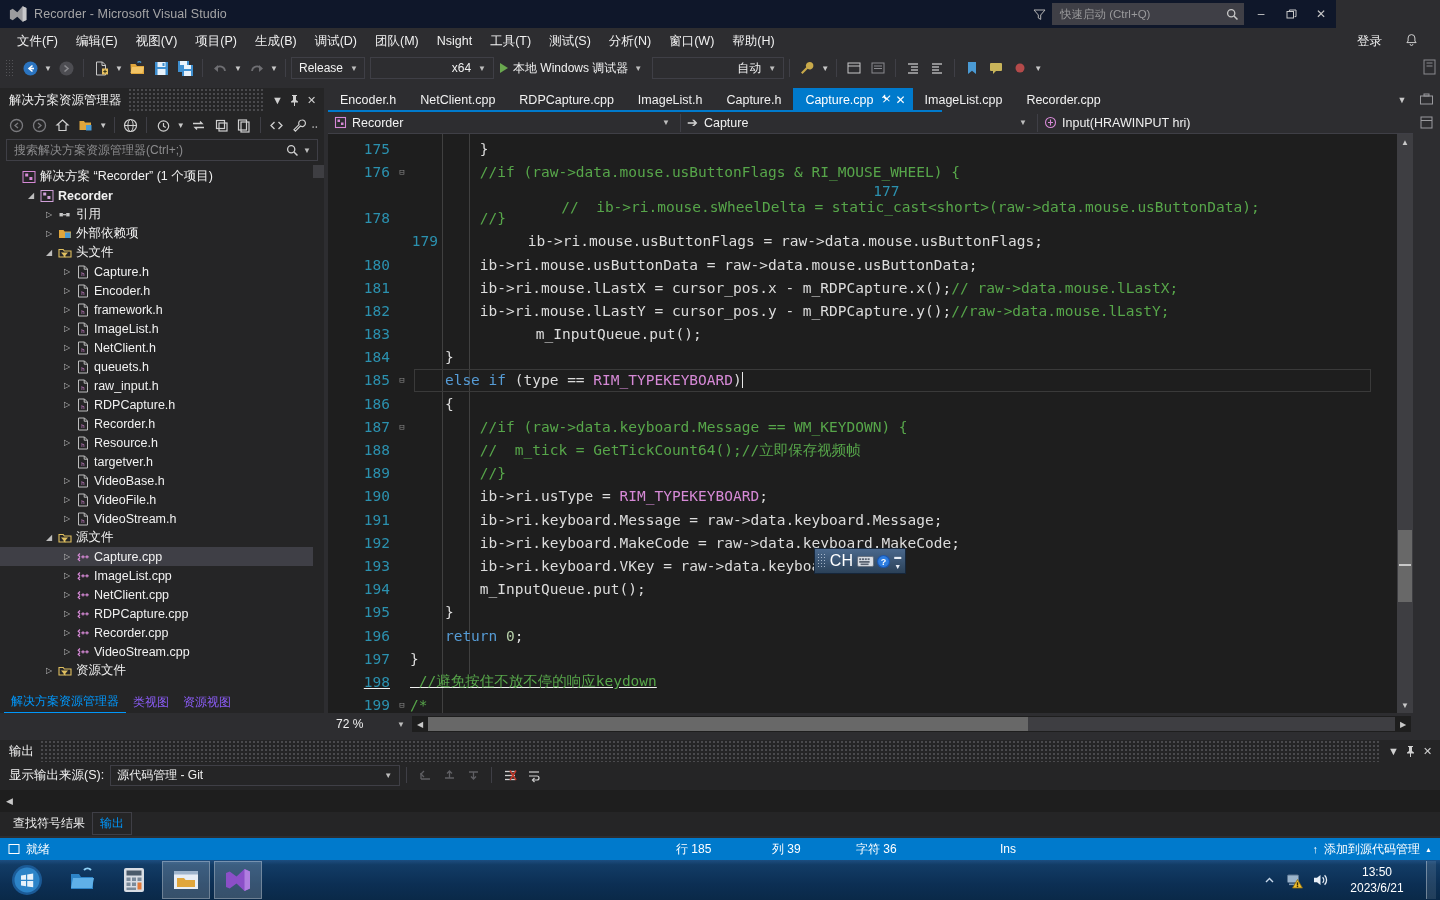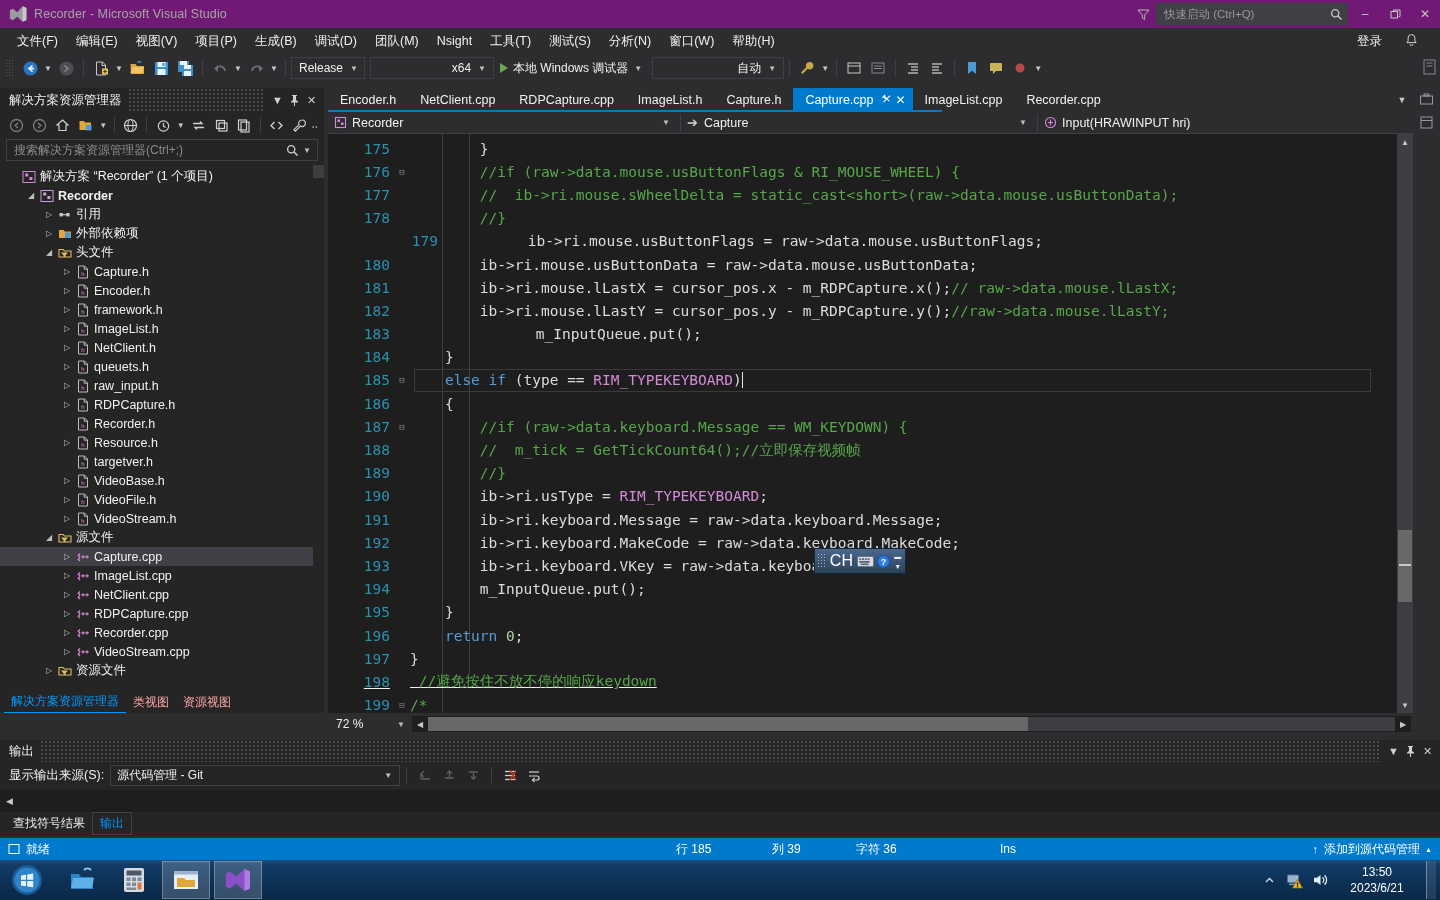--- a/index.html
+++ b/index.html
@@ -9,22 +9,22 @@
     background: #2d2d30;
     font-family: "Liberation Sans", sans-serif;
     font-size: 12px;
     color: #f1f1f1;
     -webkit-font-smoothing: antialiased;
   }
   #app { position: relative; width: 1440px; height: 900px; }
 
   
   .titlebar {
-    position: absolute; top: 0; left: 0; width: 1440px; height: 28px;
-    background: #701a75; display: flex; align-items: center;
+    position: absolute; top: 0; left: 0; width: 1336px; height: 28px;
+    background: #0f172a; display: flex; align-items: center;
   }
   .vs-logo {
     width: 20px; height: 20px; margin-left: 8px; margin-right: 6px;
     display: flex; align-items: center; justify-content: center;
   }
   .title-text { color: #a5a5a6; font-size: 12.5px; letter-spacing: .1px; }
   .tb-right { position: absolute; right: 0; top: 0; height: 28px; display: flex; align-items: center; }
   .quick-launch {
     width: 192px; height: 22px; background: #3f3f46; border: 1px solid #3f3f46;
     display: flex; align-items: center; padding: 0 4px 0 7px; color: #9a9a9c; font-size: 11.5px;
@@ -102,21 +102,21 @@
   .trow { height: 19px; display: flex; align-items: center; font-size: 12.5px; color: #f1f1f1;
           white-space: nowrap; padding-right: 4px; }
   .trow.sel { background: #3f3f46; }
   .exp { width: 14px; text-align: center; color: #bdbdbd; font-size: 8px; flex: none; }
   .ticon { width: 17px; display: flex; align-items: center; justify-content: center; flex: none; margin-right: 3px; }
   .tlabel { }
   .tlabel.bold { font-weight: bold; }
   .se-scroll { position: absolute; right: 0; top: 0; width: 11px; height: 100%; background: #252526; }
   .se-thumb { position: absolute; right: 0; top: 0; width: 11px; height: 13px; background: #3e3e42; }
   .se-tabs { height: 22px; display: flex; align-items: center; padding-left: 4px; background: #252526; }
-  .se-tab { font-size: 12px; color: #fca5a5; padding: 2px 7px; }
+  .se-tab { font-size: 12px; color: #8b5cf6; padding: 2px 7px; }
   .se-tab.active { color: #0097fb; border-bottom: 1px solid #0097fb; }
 
   
   .editor-area { position: absolute; left: 328px; top: 88px; width: 1085px; height: 625px; background: #1e1e1e; }
   .tabstrip { height: 24px; background: #2d2d30; display: flex; align-items: stretch; position: relative; }
   .tab {
     display: flex; align-items: center; padding: 0 12px; font-size: 12.5px; color: #f1f1f1;
     white-space: nowrap; background: #2d2d30;
   }
   .tab.active { background: #007acc; color: #ffffff; padding-right: 4px; }
@@ -882,21 +882,21 @@
           <div class="cline" style="position: relative;">
             <div class="lnum">175</div>
             <div class="fold"></div>
             <div class="ctext"><span>        }</span></div>
           </div>
           <div class="cline" style="position: relative;">
             <div class="lnum">176</div>
             <div class="fold">⊟</div>
             <div class="ctext"><span class="cm">        //if (raw-&gt;data.mouse.usButtonFlags &amp; RI_MOUSE_WHEEL) {</span></div>
           </div>
-          <div class="cline" style="position: relative;">
+          <div class="cline" style="position: relative; flex-direction: column;">
             <div class="lnum">177</div>
             <div class="fold"></div>
             <div class="ctext"><span class="cm">        //  ib-&gt;ri.mouse.sWheelDelta = static_cast&lt;short&gt;(raw-&gt;data.mouse.usButtonData);</span></div>
           </div>
           <div class="cline" style="position: relative;">
             <div class="lnum">178</div>
             <div class="fold"></div>
             <div class="ctext"><span class="cm">        //}</span></div>
           </div>
           <div class="cline" style="position: relative; padding-left: 48px;">

